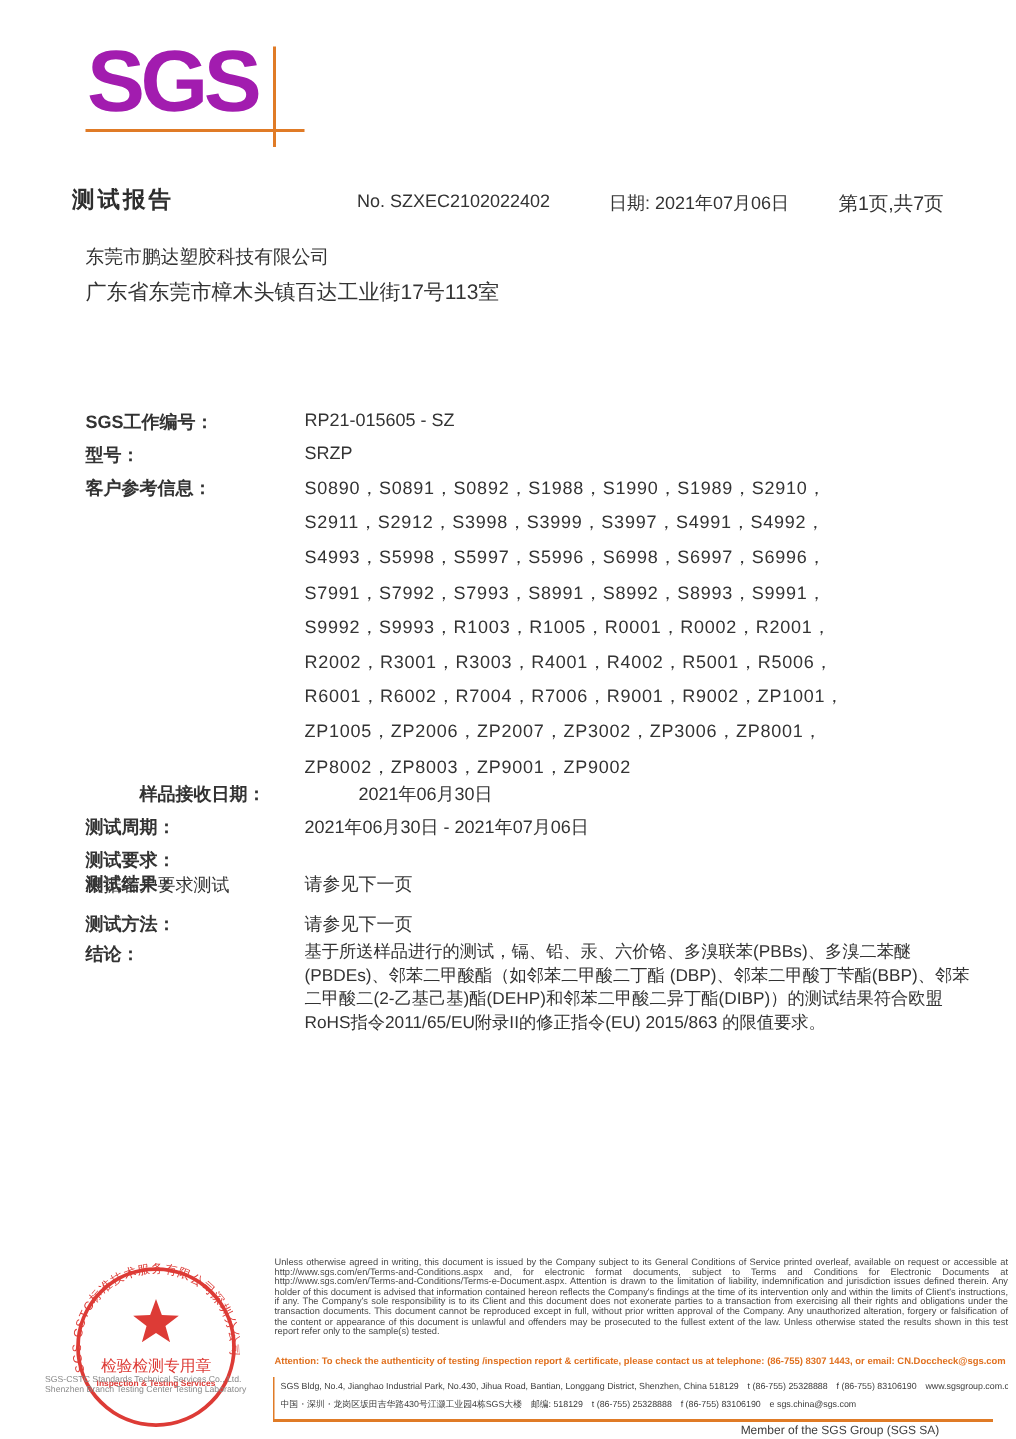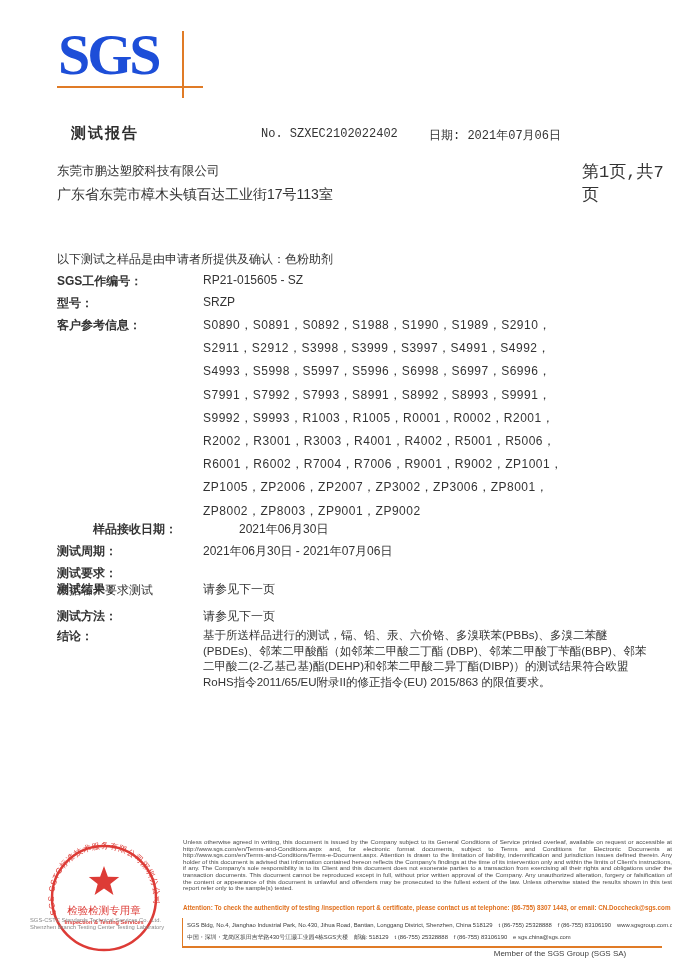--- a/index.html
+++ b/index.html
@@ -2,29 +2,29 @@
 <html><head>
 <meta charset="utf-8">
 <style>
   * { margin:0; padding:0; box-sizing:border-box; }
   html,body { background:#ffffff; }
   body { font-family:"Liberation Sans","DejaVu Sans",sans-serif; color:#333; }
   .page { position:relative; width:677px; height:959px; background:#fff; overflow:hidden; margin:0 auto; }
 
   
   .logo { position:absolute; left:58px; top:26px; font-size:58px; font-weight:bold;
-          color:#1d4ed8; letter-spacing:-3px; line-height:58px;font-family:Liberation Serif, serif; }
+          color:#a21caf; letter-spacing:-3px; line-height:58px; }
   .logo-hline { position:absolute; left:57px; top:86px; width:146px; height:2px; background:#e07b26; }
   .logo-vline { position:absolute; left:182px; top:31px; width:2px; height:67px; background:#e07b26; }
 
-  .title-row { position:absolute; left:71px; top:124px; width:600px; height:20px;font-family:Liberation Mono, monospace; }
+  .title-row { position:absolute; left:48px; top:124px; width:600px; height:20px; }
   .doc-title { position:absolute; left:0; top:0; font-size:15px; font-weight:bold; color:#2e2e2e; letter-spacing:2px; }
   .report-no { position:absolute; left:178px; top:3px; font-size:12px;margin-left:12px; }
   .report-date { position:absolute; left:358px; top:3px; font-size:12px; }
-  .page-info { position:absolute; left:511px; top:3px; font-size:17px;margin-top:33px; }
+  .page-info { position:absolute; left:511px; top:3px; font-size:13px; }
 
   .applicant-name { position:absolute; left:57px; top:163px; font-size:12.5px; }
   .applicant-address { position:absolute; left:57px; top:186px; font-size:14px; }
 
   .sample-statement { position:absolute; left:57px; top:251px; font-size:12px; }
 
   .frow { position:absolute; left:57px; width:600px; display:flex; font-size:12px; }
   .frow .lab { width:146px; flex:none;font-weight:bold; }
   .frow .val { flex:1; }
   .row-jobno { top:273px; }
@@ -64,21 +64,20 @@
   <div class="title-row">
     <span class="doc-title">测试报告</span>
     <span class="report-no">No. SZXEC2102022402</span>
     <span class="report-date">日期: 2021年07月06日</span>
     <span class="page-info">第1页,共7页</span>
   </div>
 
   <div class="applicant-name">东莞市鹏达塑胶科技有限公司</div>
   <div class="applicant-address">广东省东莞市樟木头镇百达工业街17号113室</div>
 
-  <div class="sample-statement">以下测试之样品是由申请者所提供及确认：色粉助剂</div>
 
   <div class="frow row-jobno">
     <span class="lab">SGS工作编号：</span>
     <span class="val">RP21-015605 - SZ</span>
   </div>
 
   <div class="frow row-model">
     <span class="lab">型号：</span>
     <span class="val">SRZP</span>
   </div>

